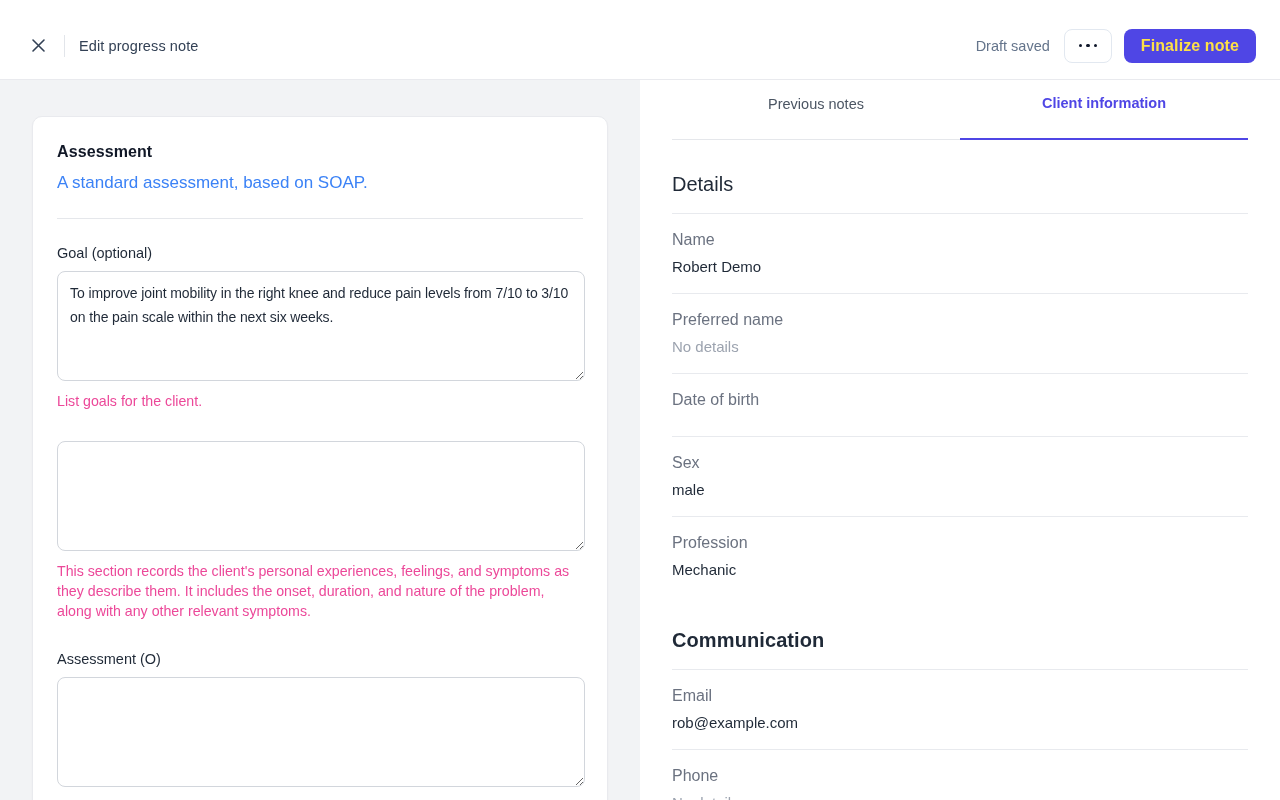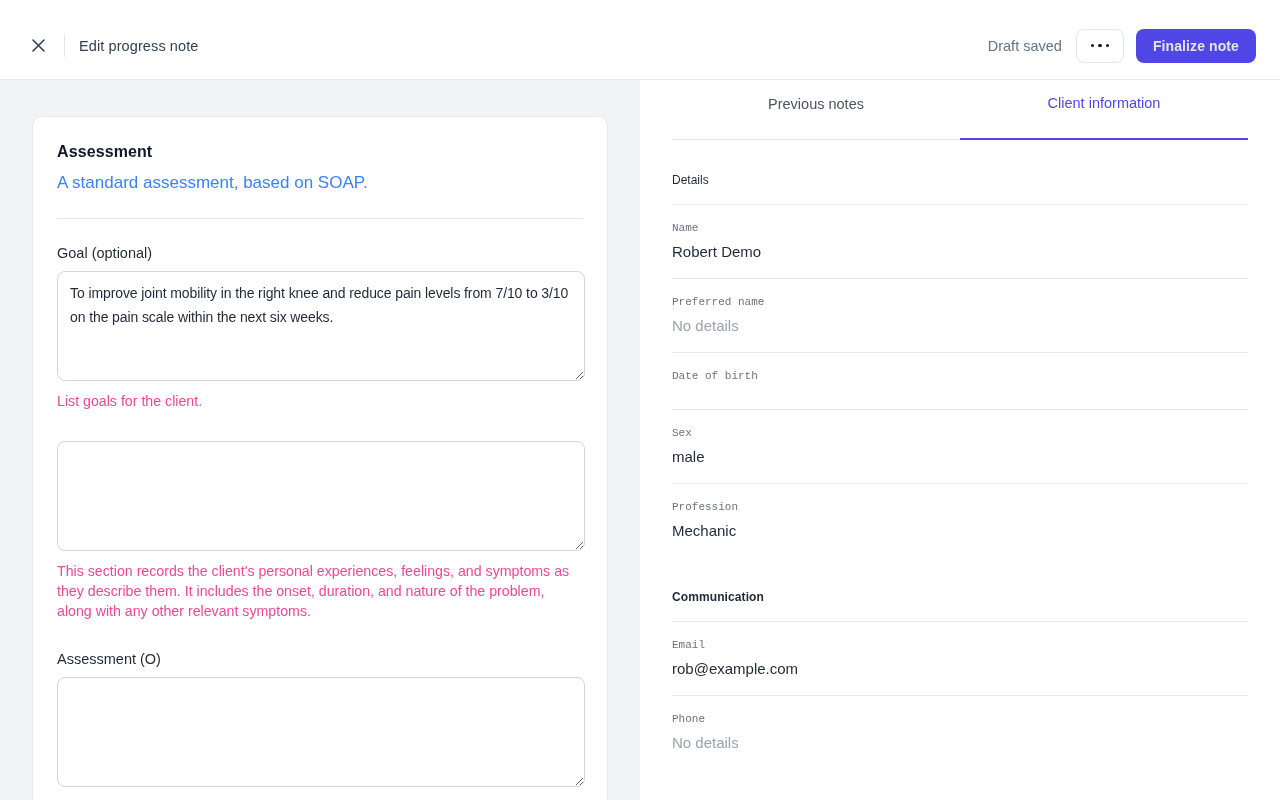--- a/index.html
+++ b/index.html
@@ -30,21 +30,21 @@
   .draft-status { font-size: 14.5px; color: #64748b; margin-right: 14px; }
   .more-btn {
     width: 48px; height: 34px; background: #ffffff;
     border: 1px solid #e2e8f0; border-radius: 8px;
     display: flex; align-items: center; justify-content: center; gap: 4px;
     cursor: pointer; margin-right: 12px;
   }
   .more-btn .dot { width: 3.5px; height: 3.5px; border-radius: 50%; background: #0f172a; }
   .finalize-btn {
     height: 34px; padding: 0 17px; border: none; border-radius: 8px;
-    background: #4f46e5; color: #e5e5e5; font-size: 14px; font-weight: 700;
+    background: #4f46e5; color: #fde047; font-size: 16px; font-weight: 700;
     font-family: "Liberation Sans", sans-serif; cursor: pointer; letter-spacing: .1px;
   }
 
   
   .editor-pane {
     position: absolute; top: 76px; left: 0; width: 640px; height: 732px;
     background: #f2f3f5; overflow: hidden;
   }
   .form-card {
     width: 576px; margin: 40px 0 0 32px; background: #ffffff;
@@ -75,31 +75,31 @@
     background: #ffffff; padding: 0 32px; overflow: hidden;
   }
   .tabs { display: flex; height: 72px; }
   .tab {
     flex: 1; display: flex; align-items: center; justify-content: center;
     font-size: 14.5px; color: #4b5563; cursor: pointer;
     border-bottom: 1px solid #e5e7eb; background: transparent; border-top: none;
     border-left: none; border-right: none; font-family: "Liberation Sans", sans-serif;
   }
   .tab.active {
-    color: #4f46e5; font-weight: 400;
+    color: #4f46e5; font-weight: 700;
     border-bottom: 2px solid #4f46e5;
   }
   .info-section-title {
-    font-size: 12px; color: #1f2937; font-weight: 400;
+    font-size: 20px; color: #1f2937; font-weight: 400;
     padding-bottom: 17px; border-bottom: 1px solid #e8eaee; margin-top: 33px;
   }
   .info-section-title.bold { font-weight: 700; letter-spacing: .1px; }
   .info-row { padding: 17px 0 18px 0; }
   .info-row + .info-row { border-top: 1px solid #e8eaee; }
-  .info-label { font-size: 11px; color: #6b7280; margin-bottom: 9px; font-family: Liberation Mono, monospace; }
+  .info-label { font-size: 16px; color: #6b7280; margin-bottom: 9px; }
   .info-value { font-size: 15px; color: #1f2937; }
   .info-value.muted { color: #9ca3af; }
 </style>
 </head>
 <body>
 
 <header class="app-header">
   <button class="close-btn" aria-label="Close">
     <svg width="15" height="15" viewBox="0 0 15 15">
       <path d="M2 2 L13 13 M13 2 L2 13" stroke="#334155" stroke-width="1.6" stroke-linecap="round"></path>

